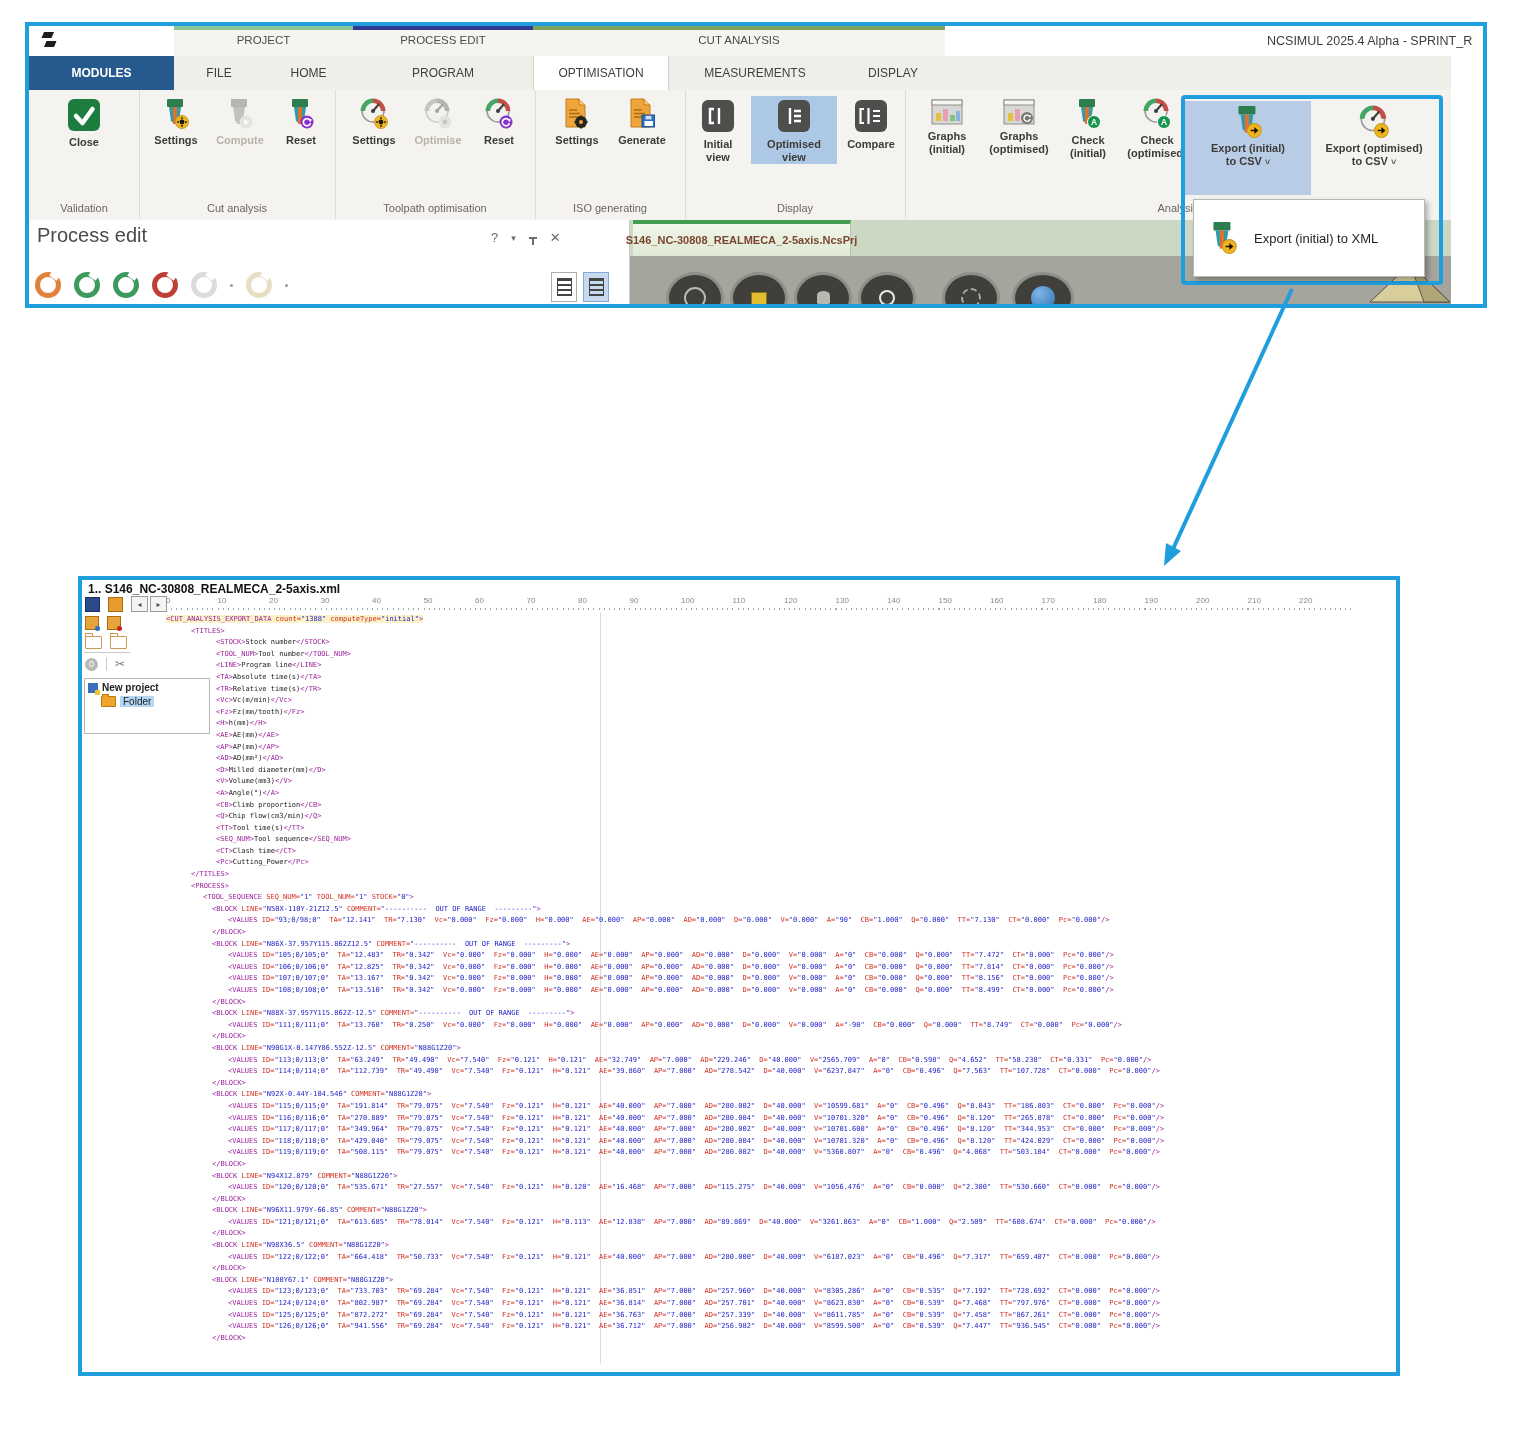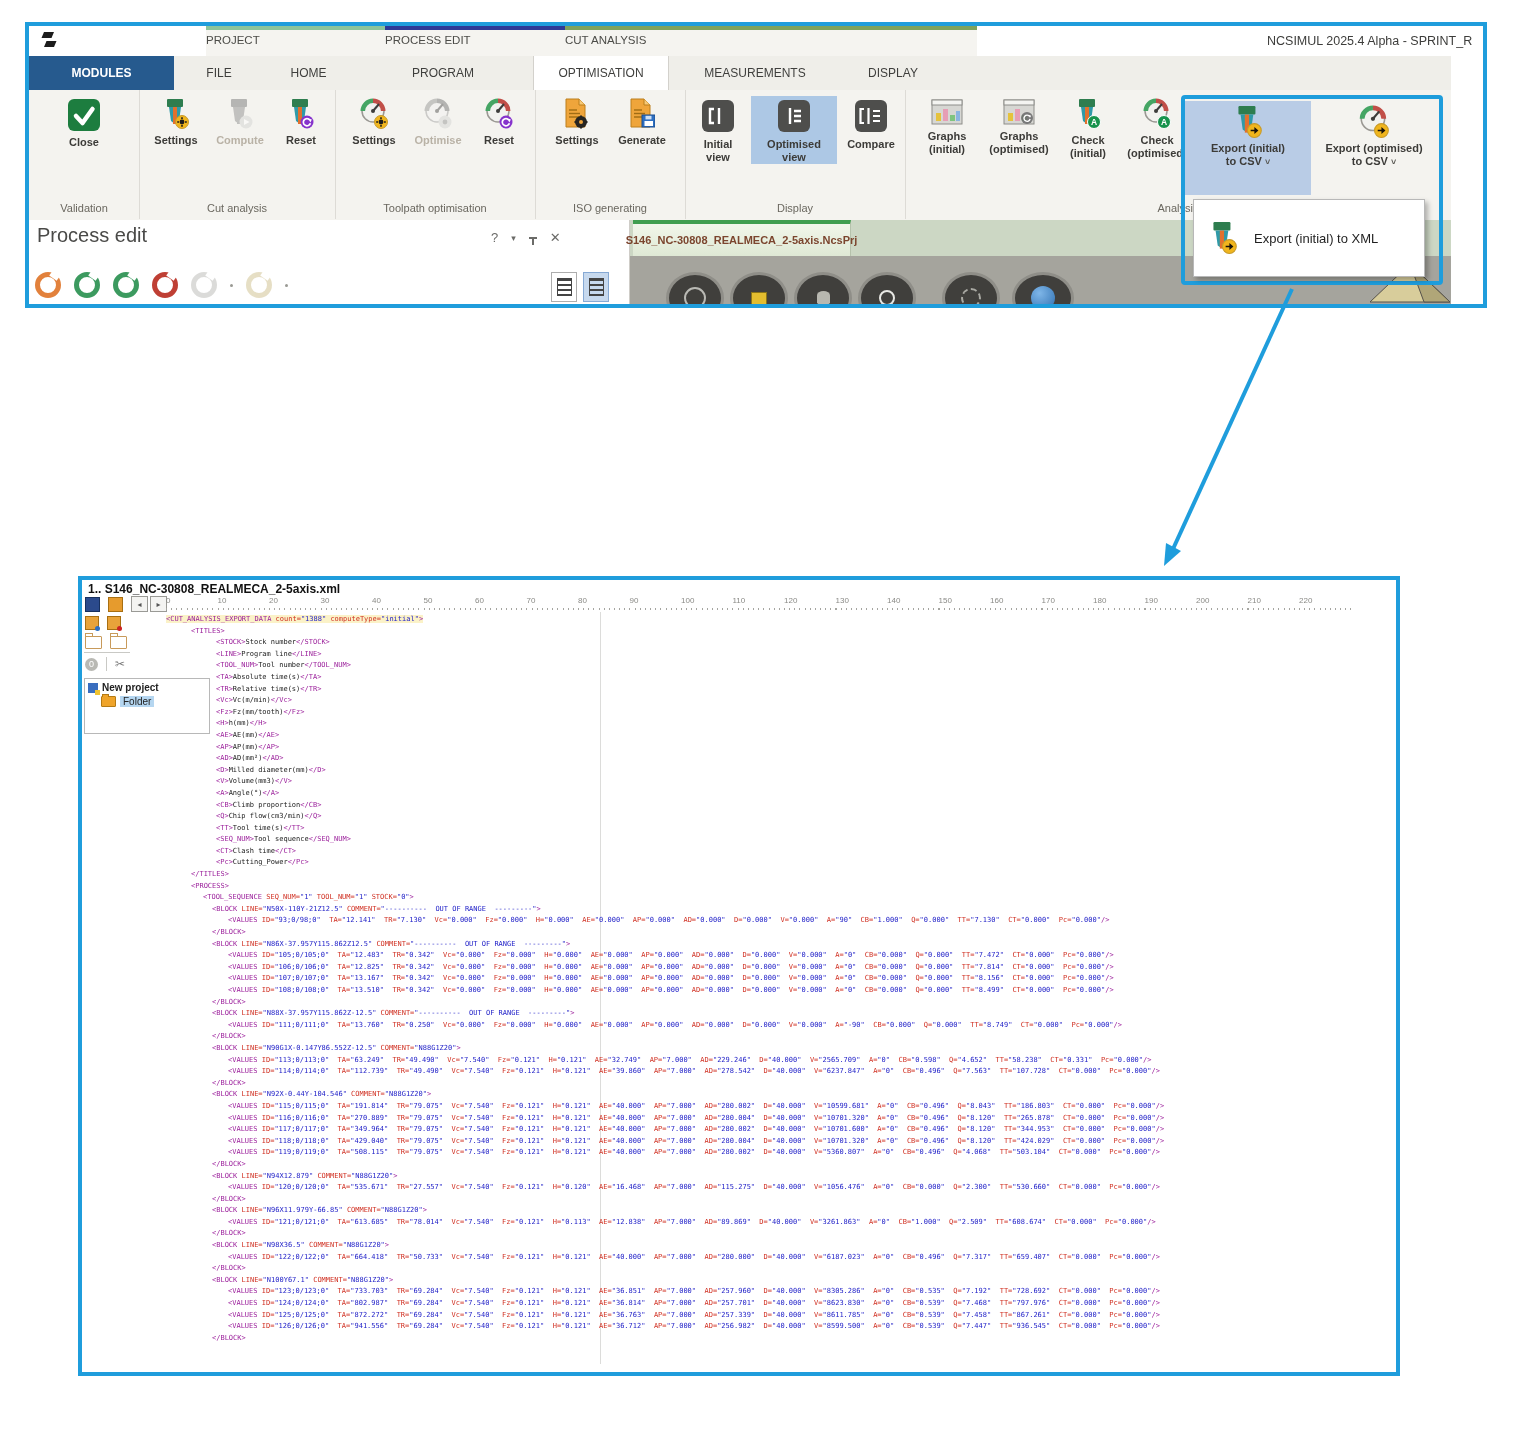--- a/index.html
+++ b/index.html
@@ -5,21 +5,21 @@
   html,body{margin:0;padding:0;background:#fff;}
   body{position:relative;width:1516px;height:1432px;overflow:hidden;
        font-family:"Liberation Sans", sans-serif;}
 
   
   #shot1{position:absolute;left:25px;top:22px;width:1454px;height:278px;
          border:4px solid #1f9ddc;background:#fff;overflow:hidden;}
   .titlebar{position:absolute;left:0;top:0;width:100%;height:30px;background:#fff;}
   .logo{position:absolute;left:8px;top:3px;}
   .cat{position:absolute;top:0;height:26px;background:#f5f4f0;
-       text-align:left;font-size:11.5px;color:#4c4c48;padding-top:8px;box-sizing:content-box;margin-left:32px;}
+       text-align:center;font-size:11.5px;color:#4c4c48;padding-top:8px;box-sizing:content-box;}
   .cat-b{position:absolute;top:0;left:0;right:0;height:4px;}
   #wtitle{position:absolute;left:1238px;top:8px;font-size:12.5px;color:#3d3d3b;white-space:nowrap;}
   .tabrow{position:absolute;left:0;top:30px;width:1422px;height:34px;background:#efeee9;display:flex;}
   .rtab{height:34px;display:flex;align-items:center;justify-content:center;
         font-size:12px;color:#3f3f3d;box-sizing:border-box;}
   .rtab.modules{background:#265a8e;color:#fff;font-weight:600;}
   .rtab.sel{background:#fff;border-left:1px solid #d3d1cc;border-right:1px solid #d3d1cc;}
   .rightwhite{position:absolute;left:1422px;top:30px;width:32px;height:164px;background:#fff;}
   .ribbon{position:absolute;left:0;top:64px;width:1422px;height:130px;background:#f4f3ef;
           border-bottom:1px solid #d6d4cf;}
@@ -576,22 +576,22 @@
       <span class="fsel">Folder</span>
     </div>
   </div>
 
   <div id="ruler"><span class="tick">0</span><span class="tick">10</span><span class="tick">20</span><span class="tick">30</span><span class="tick">40</span><span class="tick">50</span><span class="tick">60</span><span class="tick">70</span><span class="tick">80</span><span class="tick">90</span><span class="tick">100</span><span class="tick">110</span><span class="tick">120</span><span class="tick">130</span><span class="tick">140</span><span class="tick">150</span><span class="tick">160</span><span class="tick">170</span><span class="tick">180</span><span class="tick">190</span><span class="tick">200</span><span class="tick">210</span><span class="tick">220</span></div>
   <div id="guide"></div>
   <div id="xml-code">
       <div class="ln" style="padding-left: 0px;"><span class="hlbg"><span class="tg">&lt;CUT_ANALYSIS_EXPORT_DATA </span><span class="at">count=</span><span class="vl">"1388"</span><span class="tx"> </span><span class="at">computeType=</span><span class="vl">"initial"</span><span class="tg">&gt;</span></span></div>
       <div class="ln" style="padding-left: 25px;"><span><span class="tg">&lt;TITLES&gt;</span></span></div>
       <div class="ln" style="padding-left: 50px;"><span><span class="tg">&lt;STOCK&gt;</span><span class="tx">Stock number</span><span class="tg">&lt;/STOCK&gt;</span></span></div>
+      <div class="ln" style="padding-left: 50px;"><span><span class="tg">&lt;TOOL_NUM&gt;</span><span class="tx">Tool number</span><span class="tg">&lt;/TOOL_NUM&gt;</span></span></div>
       <div class="ln" style="padding-left: 50px;"><span><span class="tg">&lt;LINE&gt;</span><span class="tx">Program line</span><span class="tg">&lt;/LINE&gt;</span></span></div>
-      <div class="ln" style="padding-left: 50px;"><span><span class="tg">&lt;TOOL_NUM&gt;</span><span class="tx">Tool number</span><span class="tg">&lt;/TOOL_NUM&gt;</span></span></div>
       <div class="ln" style="padding-left: 50px;"><span><span class="tg">&lt;TA&gt;</span><span class="tx">Absolute time(s)</span><span class="tg">&lt;/TA&gt;</span></span></div>
       <div class="ln" style="padding-left: 50px;"><span><span class="tg">&lt;TR&gt;</span><span class="tx">Relative time(s)</span><span class="tg">&lt;/TR&gt;</span></span></div>
       <div class="ln" style="padding-left: 50px;"><span><span class="tg">&lt;Vc&gt;</span><span class="tx">Vc(m/min)</span><span class="tg">&lt;/Vc&gt;</span></span></div>
       <div class="ln" style="padding-left: 50px;"><span><span class="tg">&lt;Fz&gt;</span><span class="tx">Fz(mm/tooth)</span><span class="tg">&lt;/Fz&gt;</span></span></div>
       <div class="ln" style="padding-left: 50px;"><span><span class="tg">&lt;H&gt;</span><span class="tx">h(mm)</span><span class="tg">&lt;/H&gt;</span></span></div>
       <div class="ln" style="padding-left: 50px;"><span><span class="tg">&lt;AE&gt;</span><span class="tx">AE(mm)</span><span class="tg">&lt;/AE&gt;</span></span></div>
       <div class="ln" style="padding-left: 50px;"><span><span class="tg">&lt;AP&gt;</span><span class="tx">AP(mm)</span><span class="tg">&lt;/AP&gt;</span></span></div>
       <div class="ln" style="padding-left: 50px;"><span><span class="tg">&lt;AD&gt;</span><span class="tx">AD(mm²)</span><span class="tg">&lt;/AD&gt;</span></span></div>
       <div class="ln" style="padding-left: 50px;"><span><span class="tg">&lt;D&gt;</span><span class="tx">Milled diameter(mm)</span><span class="tg">&lt;/D&gt;</span></span></div>
       <div class="ln" style="padding-left: 50px;"><span><span class="tg">&lt;V&gt;</span><span class="tx">Volume(mm3)</span><span class="tg">&lt;/V&gt;</span></span></div>

